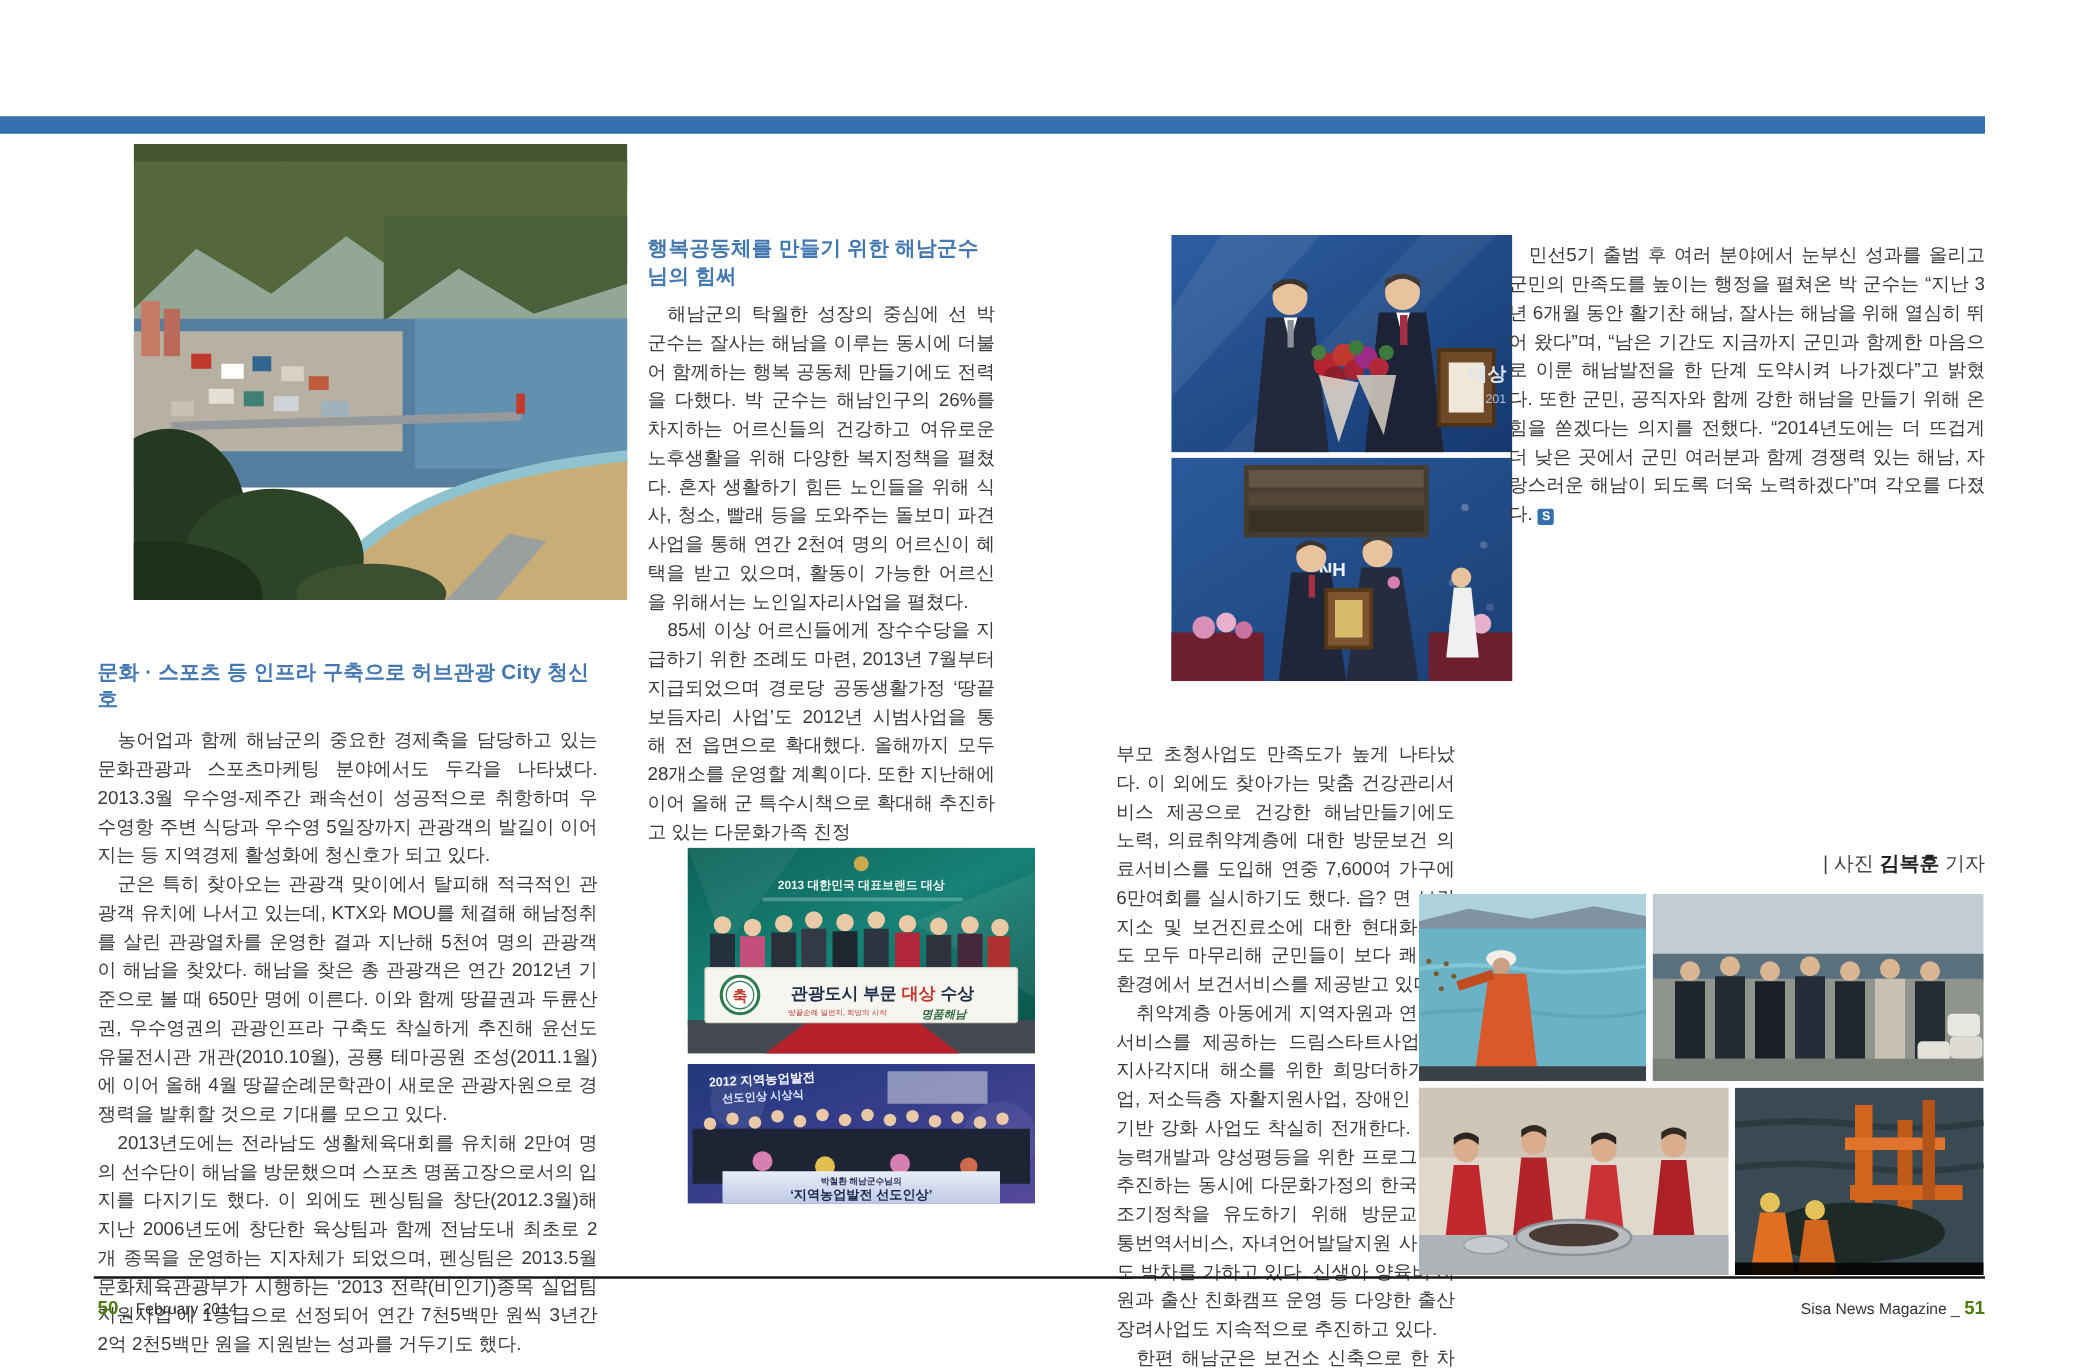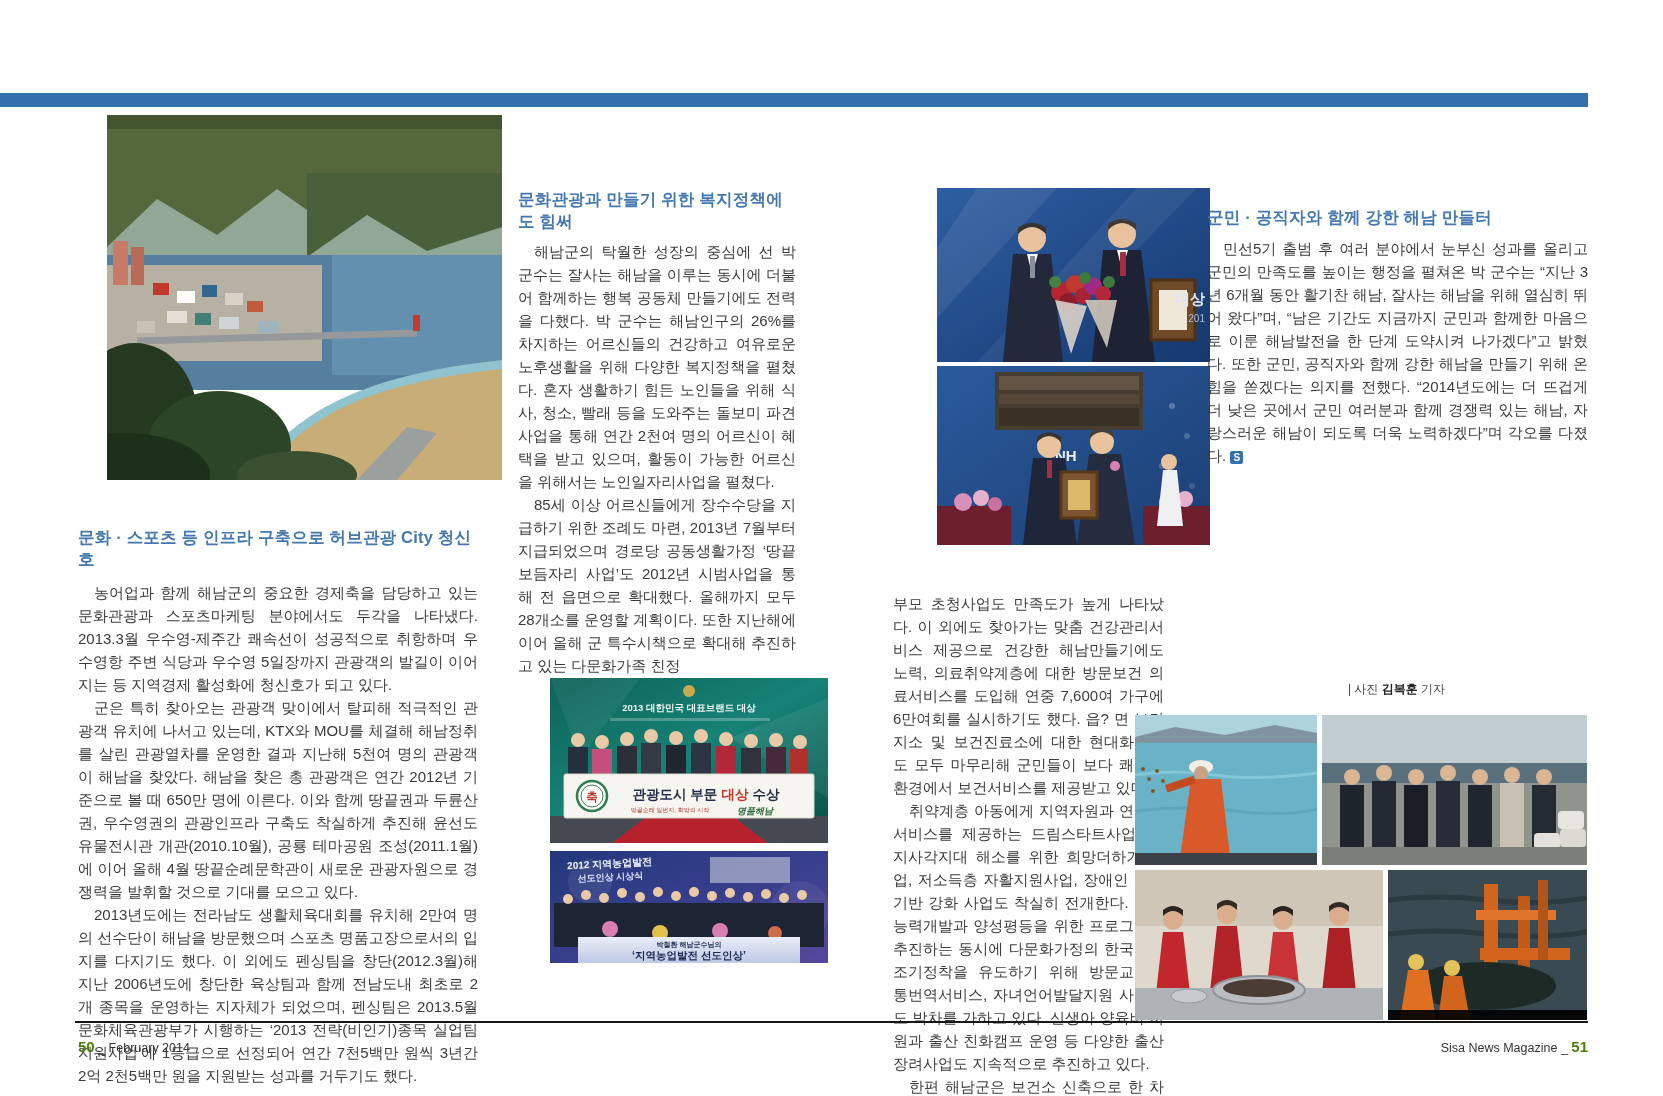--- a/index.html
+++ b/index.html
@@ -18,22 +18,22 @@
   .col1{left:78px;top:527px;width:400px;}
   .col2{left:518px;top:188px;width:278px;}
   .col2 h2{line-height:22px;margin-bottom:8px;}
   .col3{left:893px;top:592px;width:271px;}
   .col4{left:1207px;top:193px;width:381px;}
   .col4 h2{margin:14px 0 8px 0;}
 
   .endmark{display:inline-block;width:13px;height:13px;background:#3470ad;color:#fff;
            font-size:10px;font-weight:bold;text-align:center;line-height:13px;
            vertical-align:baseline;border-radius:2px;text-indent:0;}
-  .byline{position:absolute;right:75px;top:681px;width:383px;text-align:center;
-          font-size:12px;color:#444;}
+  .byline{position:absolute;right:75px;top:681px;width:383px;text-align:right;
+          font-size:16px;color:#444;}
   .byline b{color:#222;}
 
   .grid-photo{position:absolute;overflow:hidden;}
 
   .footer-rule{position:absolute;left:75px;top:1021px;width:1513px;height:2px;background:#161616;}
   .footer{position:absolute;top:1038px;font-size:12.5px;color:#333;}
   .footer .pg{font-size:15px;font-weight:bold;color:#4d7c0f;}
   .footer-left{left:78px;}
   .footer-right{right:75px;text-align:right;}
 </style>
@@ -78,21 +78,21 @@
   </div>
 
   <section class="col col1">
     <h2>문화 · 스포츠 등 인프라 구축으로 허브관광 City 청신호</h2>
     <p class="indent">농어업과 함께 해남군의 중요한 경제축을 담당하고 있는 문화관광과 스포츠마케팅 분야에서도 두각을 나타냈다. 2013.3월 우수영-제주간 쾌속선이 성공적으로 취항하며 우수영항 주변 식당과 우수영 5일장까지 관광객의 발길이 이어지는 등 지역경제 활성화에 청신호가 되고 있다.</p>
     <p class="indent">군은 특히 찾아오는 관광객 맞이에서 탈피해 적극적인 관광객 유치에 나서고 있는데, KTX와 MOU를 체결해 해남정취를 살린 관광열차를 운영한 결과 지난해 5천여 명의 관광객이 해남을 찾았다. 해남을 찾은 총 관광객은 연간 2012년 기준으로 볼 때 650만 명에 이른다. 이와 함께 땅끝권과 두륜산권, 우수영권의 관광인프라 구축도 착실하게 추진해 윤선도 유물전시관 개관(2010.10월), 공룡 테마공원 조성(2011.1월)에 이어 올해 4월 땅끝순례문학관이 새로운 관광자원으로 경쟁력을 발휘할 것으로 기대를 모으고 있다.</p>
     <p class="indent">2013년도에는 전라남도 생활체육대회를 유치해 2만여 명의 선수단이 해남을 방문했으며 스포츠 명품고장으로서의 입지를 다지기도 했다. 이 외에도 펜싱팀을 창단(2012.3월)해 지난 2006년도에 창단한 육상팀과 함께 전남도내 최초로 2개 종목을 운영하는 지자체가 되었으며, 펜싱팀은 2013.5월 문화체육관광부가 시행하는 ‘2013 전략(비인기)종목 실업팀 지원사업’에 1등급으로 선정되어 연간 7천5백만 원씩 3년간 2억 2천5백만 원을 지원받는 성과를 거두기도 했다.</p>
   </section>
 
   <section class="col col2">
-    <h2>문화관광과 만들기 위한 복지정책에도 힘써</h2>
+    <h2>행복공동체를 만들기 위한 해남군수님의 힘써</h2>
     <p class="indent">해남군의 탁월한 성장의 중심에 선 박 군수는 잘사는 해남을 이루는 동시에 더불어 함께하는 행복 공동체 만들기에도 전력을 다했다. 박 군수는 해남인구의 26%를 차지하는 어르신들의 건강하고 여유로운 노후생활을 위해 다양한 복지정책을 펼쳤다. 혼자 생활하기 힘든 노인들을 위해 식사, 청소, 빨래 등을 도와주는 돌보미 파견사업을 통해 연간 2천여 명의 어르신이 혜택을 받고 있으며, 활동이 가능한 어르신을 위해서는 노인일자리사업을 펼쳤다.</p>
     <p class="indent">85세 이상 어르신들에게 장수수당을 지급하기 위한 조례도 마련, 2013년 7월부터 지급되었으며 경로당 공동생활가정 ‘땅끝 보듬자리 사업’도 2012년 시범사업을 통해 전 읍면으로 확대했다. 올해까지 모두 28개소를 운영할 계획이다. 또한 지난해에 이어 올해 군 특수시책으로 확대해 추진하고 있는 다문화가족 친정</p>
   </section>
 
   <div class="photo" style="left:518px;top:678px;width:278px;height:165px;">
     <svg width="278" height="165" viewBox="0 0 278 165">
       <defs>
         <linearGradient id="teal" x1="0" y1="0" x2="1" y2="1">
           <stop offset="0" stop-color="#0d6258"></stop>
             <stop offset=".5" stop-color="#178276"></stop>
@@ -288,21 +288,20 @@
     </svg>
   </div>
 
   <section class="col col3">
     <p>부모 초청사업도 만족도가 높게 나타났다. 이 외에도 찾아가는 맞춤 건강관리서비스 제공으로 건강한 해남만들기에도 노력, 의료취약계층에 대한 방문보건 의료서비스를 도입해 연중 7,600여 가구에 6만여회를 실시하기도 했다. 읍? 면 보건지소 및 보건진료소에 대한 현대화사업도 모두 마무리해 군민들이 보다 쾌적한 환경에서 보건서비스를 제공받고 있다.</p>
     <p class="indent">취약계층 아동에게 지역자원과 연계한 서비스를 제공하는 드림스타트사업, 복지사각지대 해소를 위한 희망더하기 사업, 저소득층 자활지원사업, 장애인 자립기반 강화 사업도 착실히 전개한다. 여성 능력개발과 양성평등을 위한 프로그램을 추진하는 동시에 다문화가정의 한국문화 조기정착을 유도하기 위해 방문교육과 통번역서비스, 자녀언어발달지원 사업에도 박차를 가하고 있다. 신생아 양육비 지원과 출산 친화캠프 운영 등 다양한 출산장려사업도 지속적으로 추진하고 있다.</p>
     <p class="indent">한편 해남군은 보건소 신축으로 한 차원 높은 의료</p>
   </section>
 
   <section class="col col4">
-    <h2>군민 · 공직자와 함께 강한 해남 만들터</h2>
     <p class="indent"><span>민선5기 출범 후 여러 분야에서 눈부신 성과를 올리고 군민의 만족도를 높이는 행정을 펼쳐온 박 군수는 “지난 3년 6개월 동안 활기찬 해남, 잘사는 해남을 위해 열심히 뛰어 왔다”며, “남은 기간도 지금까지 군민과 함께한 마음으로 이룬 해남발전을 한 단계 도약시켜 나가겠다”고 밝혔다. 또한 군민, 공직자와 함께 강한 해남을 만들기 위해 온 힘을 쏟겠다는 의지를 전했다. “2014년도에는 더 뜨겁게 더 낮은 곳에서 군민 여러분과 함께 경쟁력 있는 해남, 자랑스러운 해남이 되도록 더욱 노력하겠다”며 각오를 다졌다.</span> <span class="endmark">S</span></p>
   </section>
 
   <div class="byline">
     <span>| 사진</span>
     <b>김복훈</b>
     <span>기자</span>
   </div>
 
   <div class="grid-photo" style="left:1135px;top:715px;width:182px;height:150px;">

